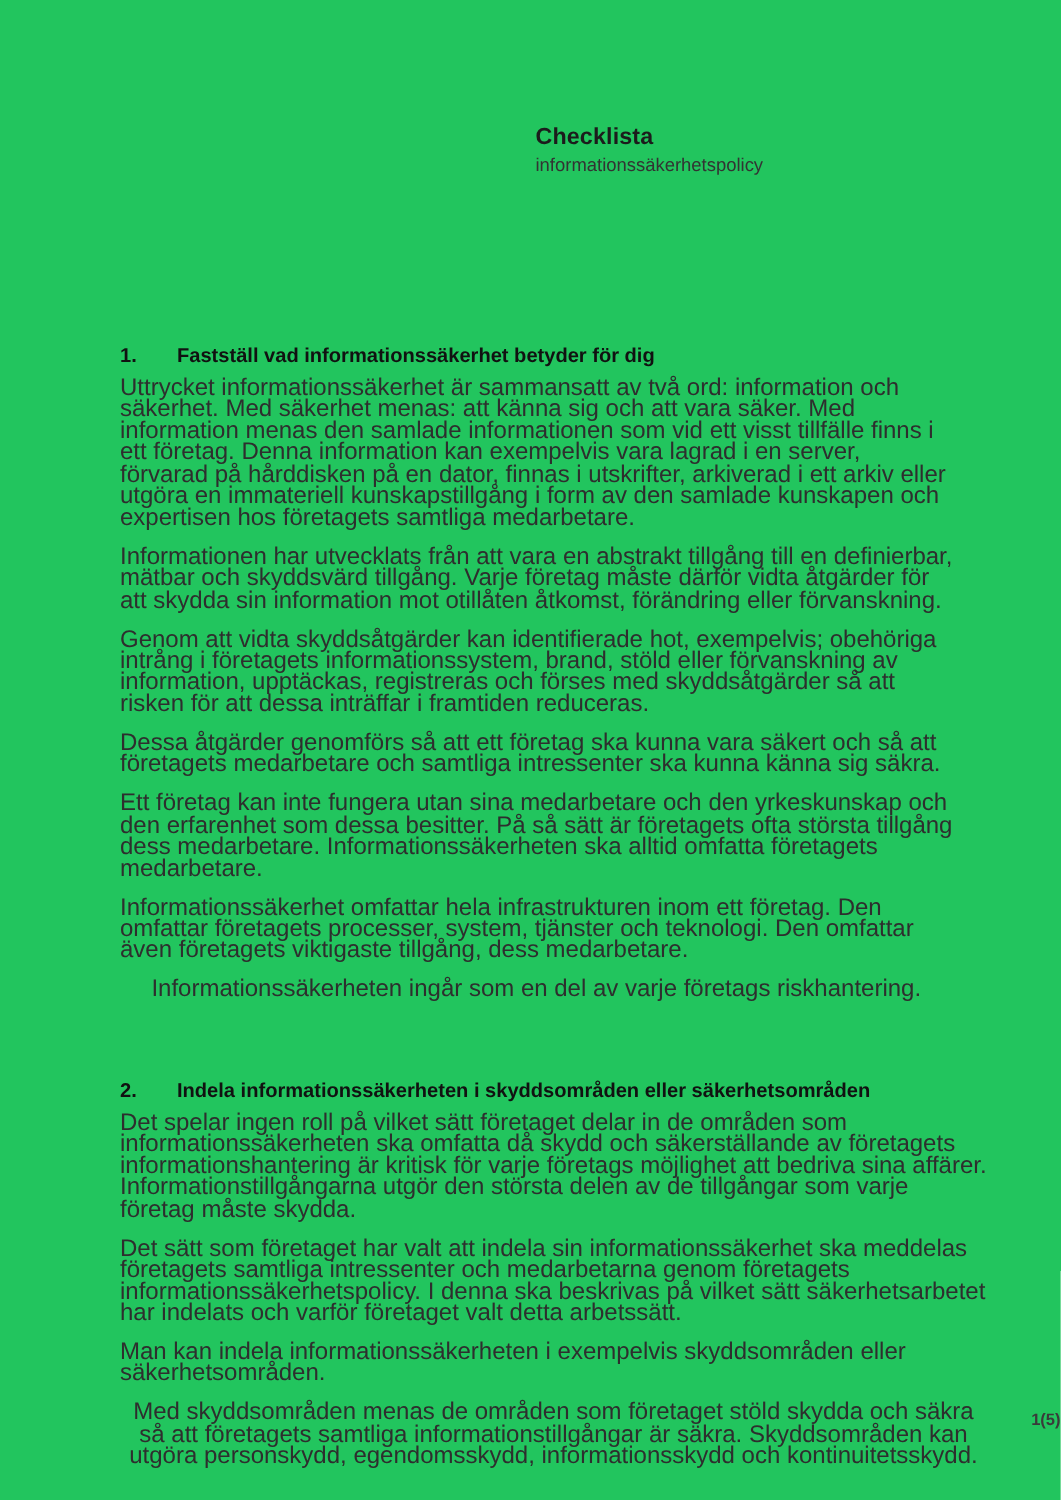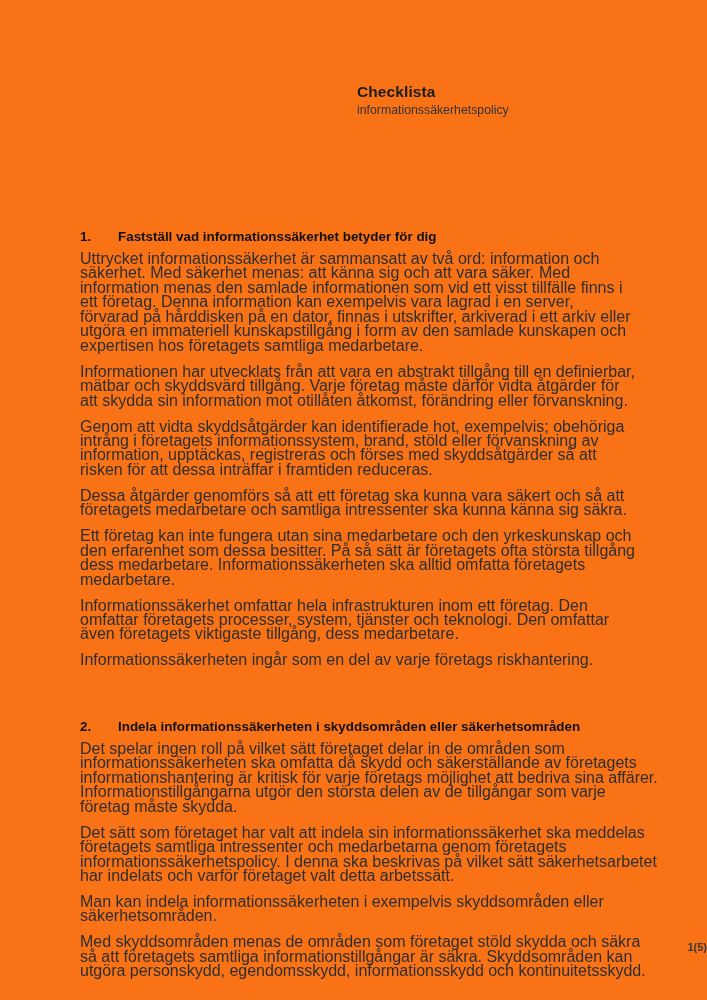--- a/index.html
+++ b/index.html
@@ -13,21 +13,21 @@
     position: relative;
     overflow: hidden;
     font-family: "Liberation Sans", sans-serif;
     color: #2b2b2b;
     -webkit-font-smoothing: antialiased;
   }
 
   .page {
     position: absolute;
     inset: 0;
-    background: #f97316;
+    background: #22c55e;
   }
 
   
   .doc-header {
     position: absolute;
     left: 357px;
     top: 82px;
     width: 300px;
   }
   .doc-title {
@@ -81,20 +81,21 @@
 
   .para {
     font-size: 16px;
     line-height: 14.45px;
     color: #2e2e2e;
     margin: 0 0 11.5px 0;
     text-align: left;
   }
   .para:last-child {
     margin-bottom: 0;
+    text-align: center;
   }
 
   
   .section-2 .para,
   .section-2 .section-heading {
     width: 578px;
   }
 
   
   .footer {

